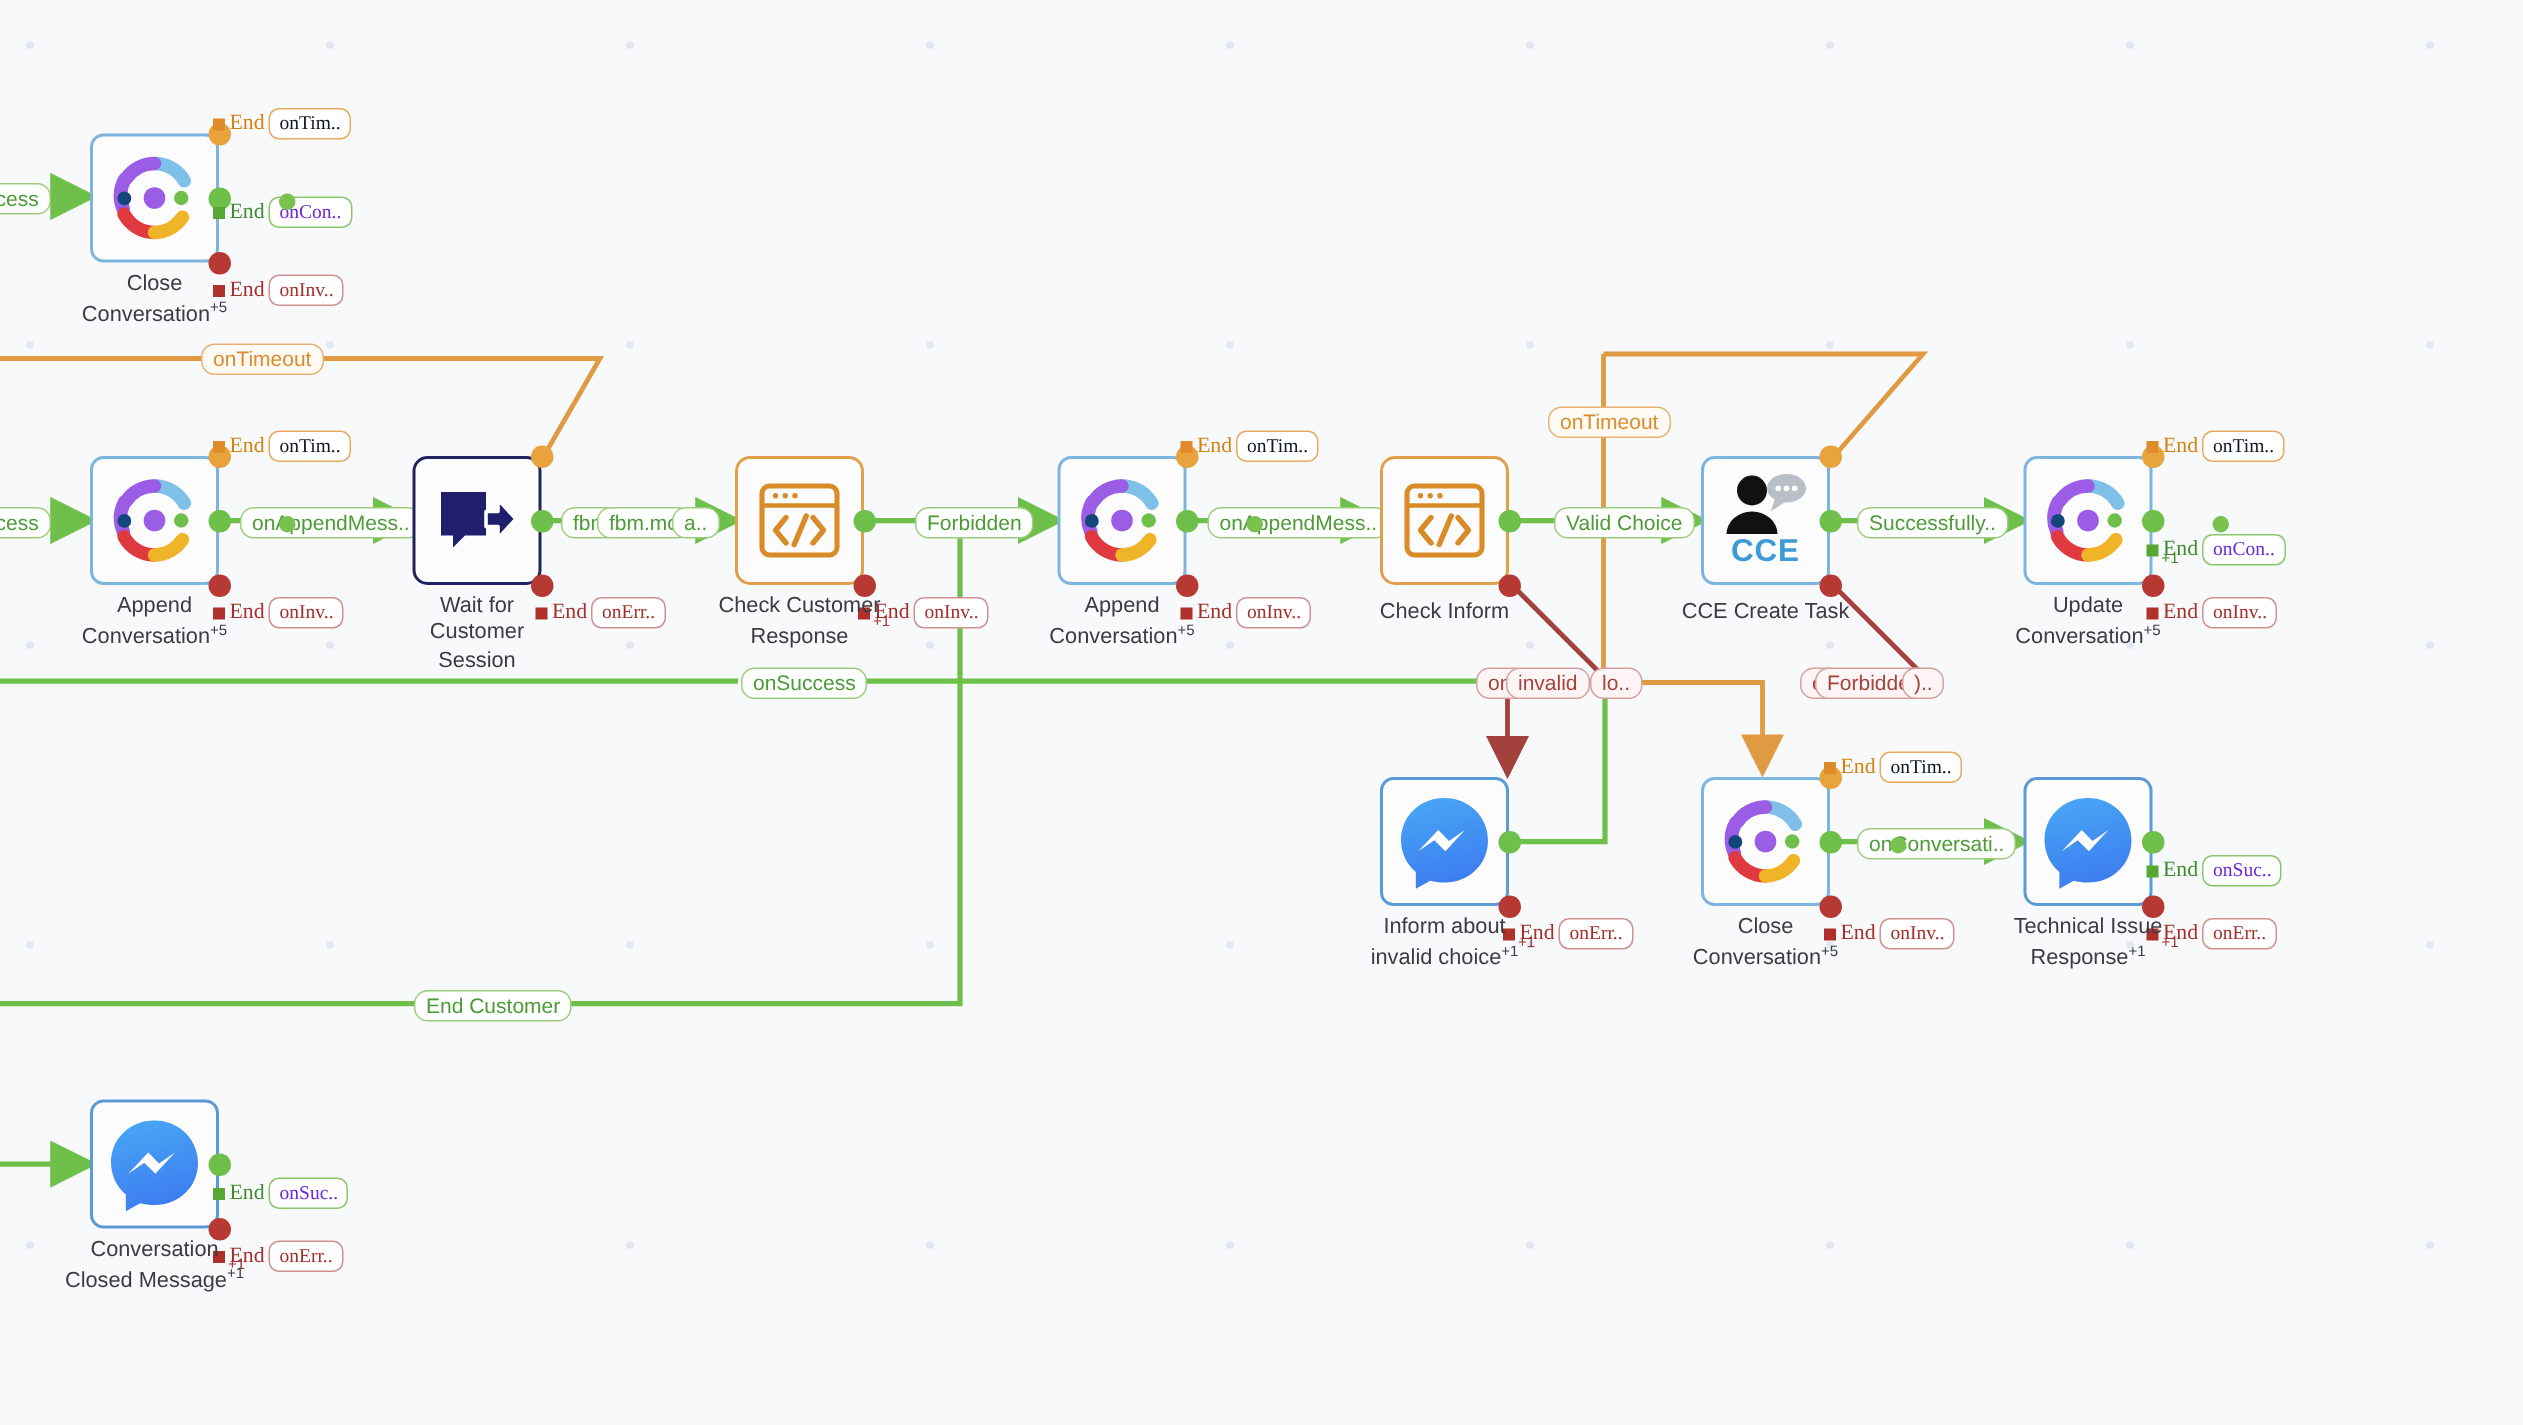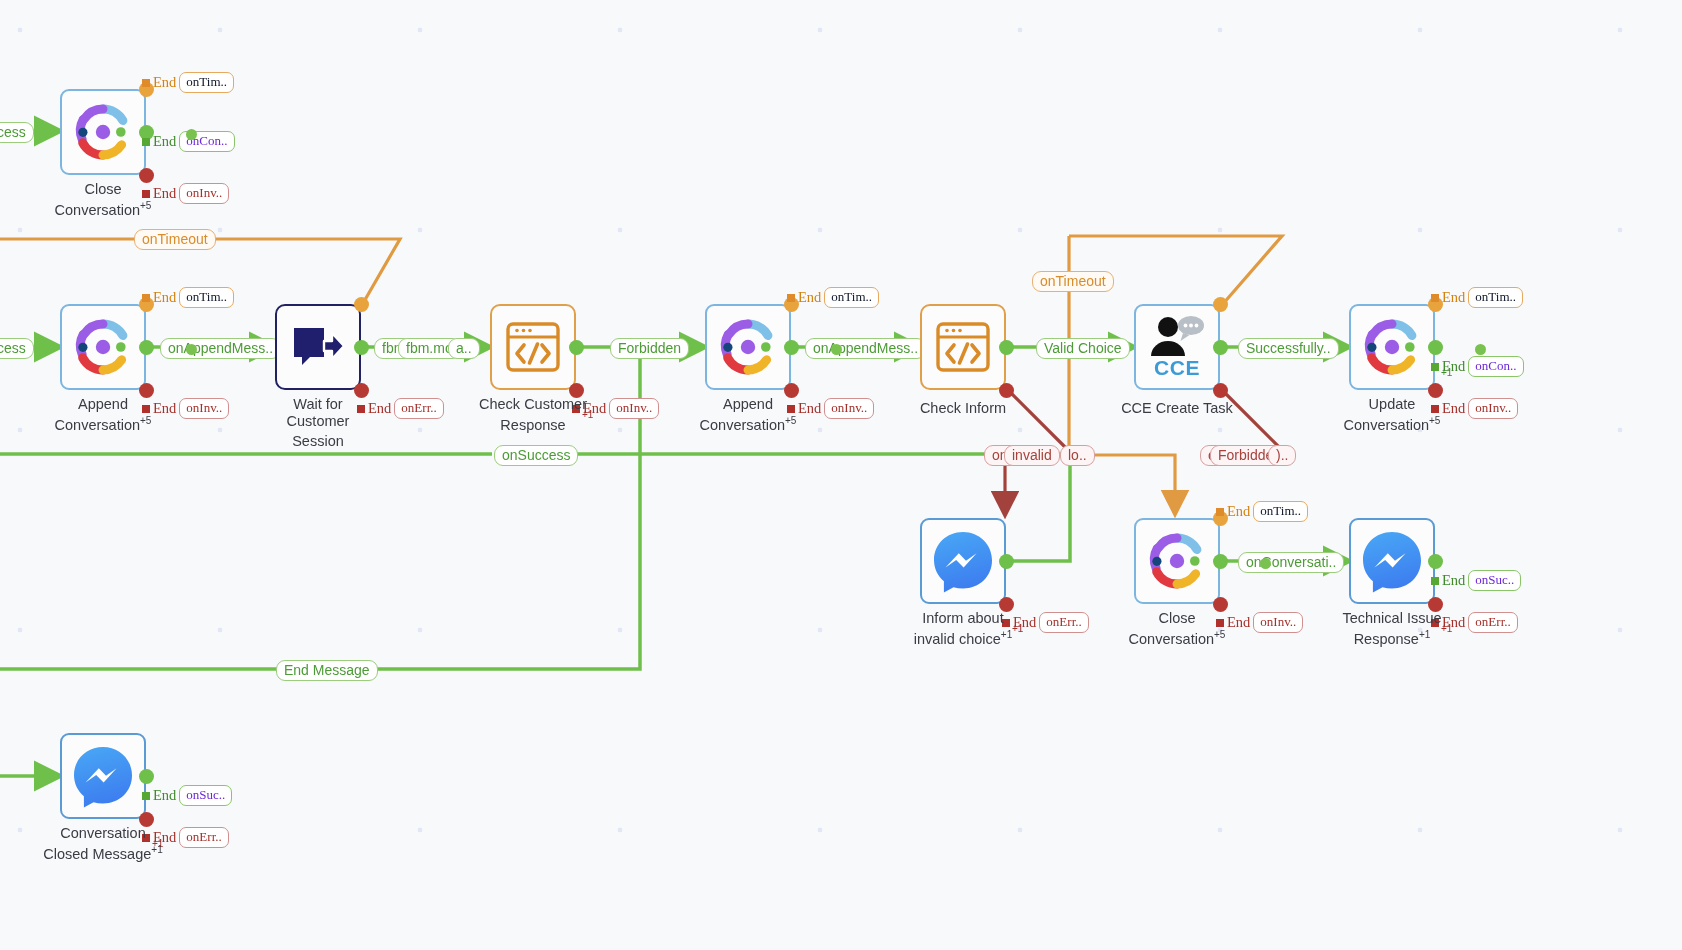--- a/index.html
+++ b/index.html
@@ -149,21 +149,21 @@
   <div class="elabel orangel" style="left:1032px;top:271px;">onTimeout</div>
   <div class="elabel green" style="left:1036px;top:338px;">Valid Choice</div>
   <div class="elabel green" style="left:1238px;top:338px;">Successfully..</div>
   <div class="elabel green" style="left:494px;top:445px;">onSuccess</div>
   <div class="elabel redl" style="left:984px;top:445px;">onI</div>
   <div class="elabel redl" style="left:1004px;top:445px;">invalid</div>
   <div class="elabel redl" style="left:1060px;top:445px;">lo..</div>
   <div class="elabel redl" style="left:1200px;top:445px;">o(</div>
   <div class="elabel redl" style="left:1210px;top:445px;">Forbidden</div>
   <div class="elabel redl" style="left:1268px;top:445px;">)..</div>
-  <div class="elabel green" style="left:276px;top:660px;">End Message</div>
+  <div class="elabel green" style="left:276px;top:660px;">End Customer</div>
   <div class="elabel green" style="left:1238px;top:552px;">onConversati..</div>
 
   <div class="node blue" style="left:60px;top:89px;">
     <div class="box">
       <svg class="ic" width="62" height="62" viewBox="0 0 62 62">
         <path d="M31 8 a23 23 0 0 1 19.9 11.5" stroke="#7fc0e8" stroke-width="9" fill="none" stroke-linecap="round"></path>
         <path d="M12.2 18.0 a23 23 0 0 1 18.8 -10.0" stroke="#9b5de5" stroke-width="9" fill="none" stroke-linecap="round"></path>
         <path d="M10.2 38.5 a23 23 0 0 1 1.0 -20.0" stroke="#9b5de5" stroke-width="9" fill="none" stroke-linecap="round"></path>
         <path d="M31 54 a23 23 0 0 1 -20.3 -12.2" stroke="#e0393f" stroke-width="9" fill="none" stroke-linecap="round"></path>
         <path d="M49.6 43.8 a23 23 0 0 1 -18.6 10.2" stroke="#f0b429" stroke-width="9" fill="none" stroke-linecap="round"></path>

